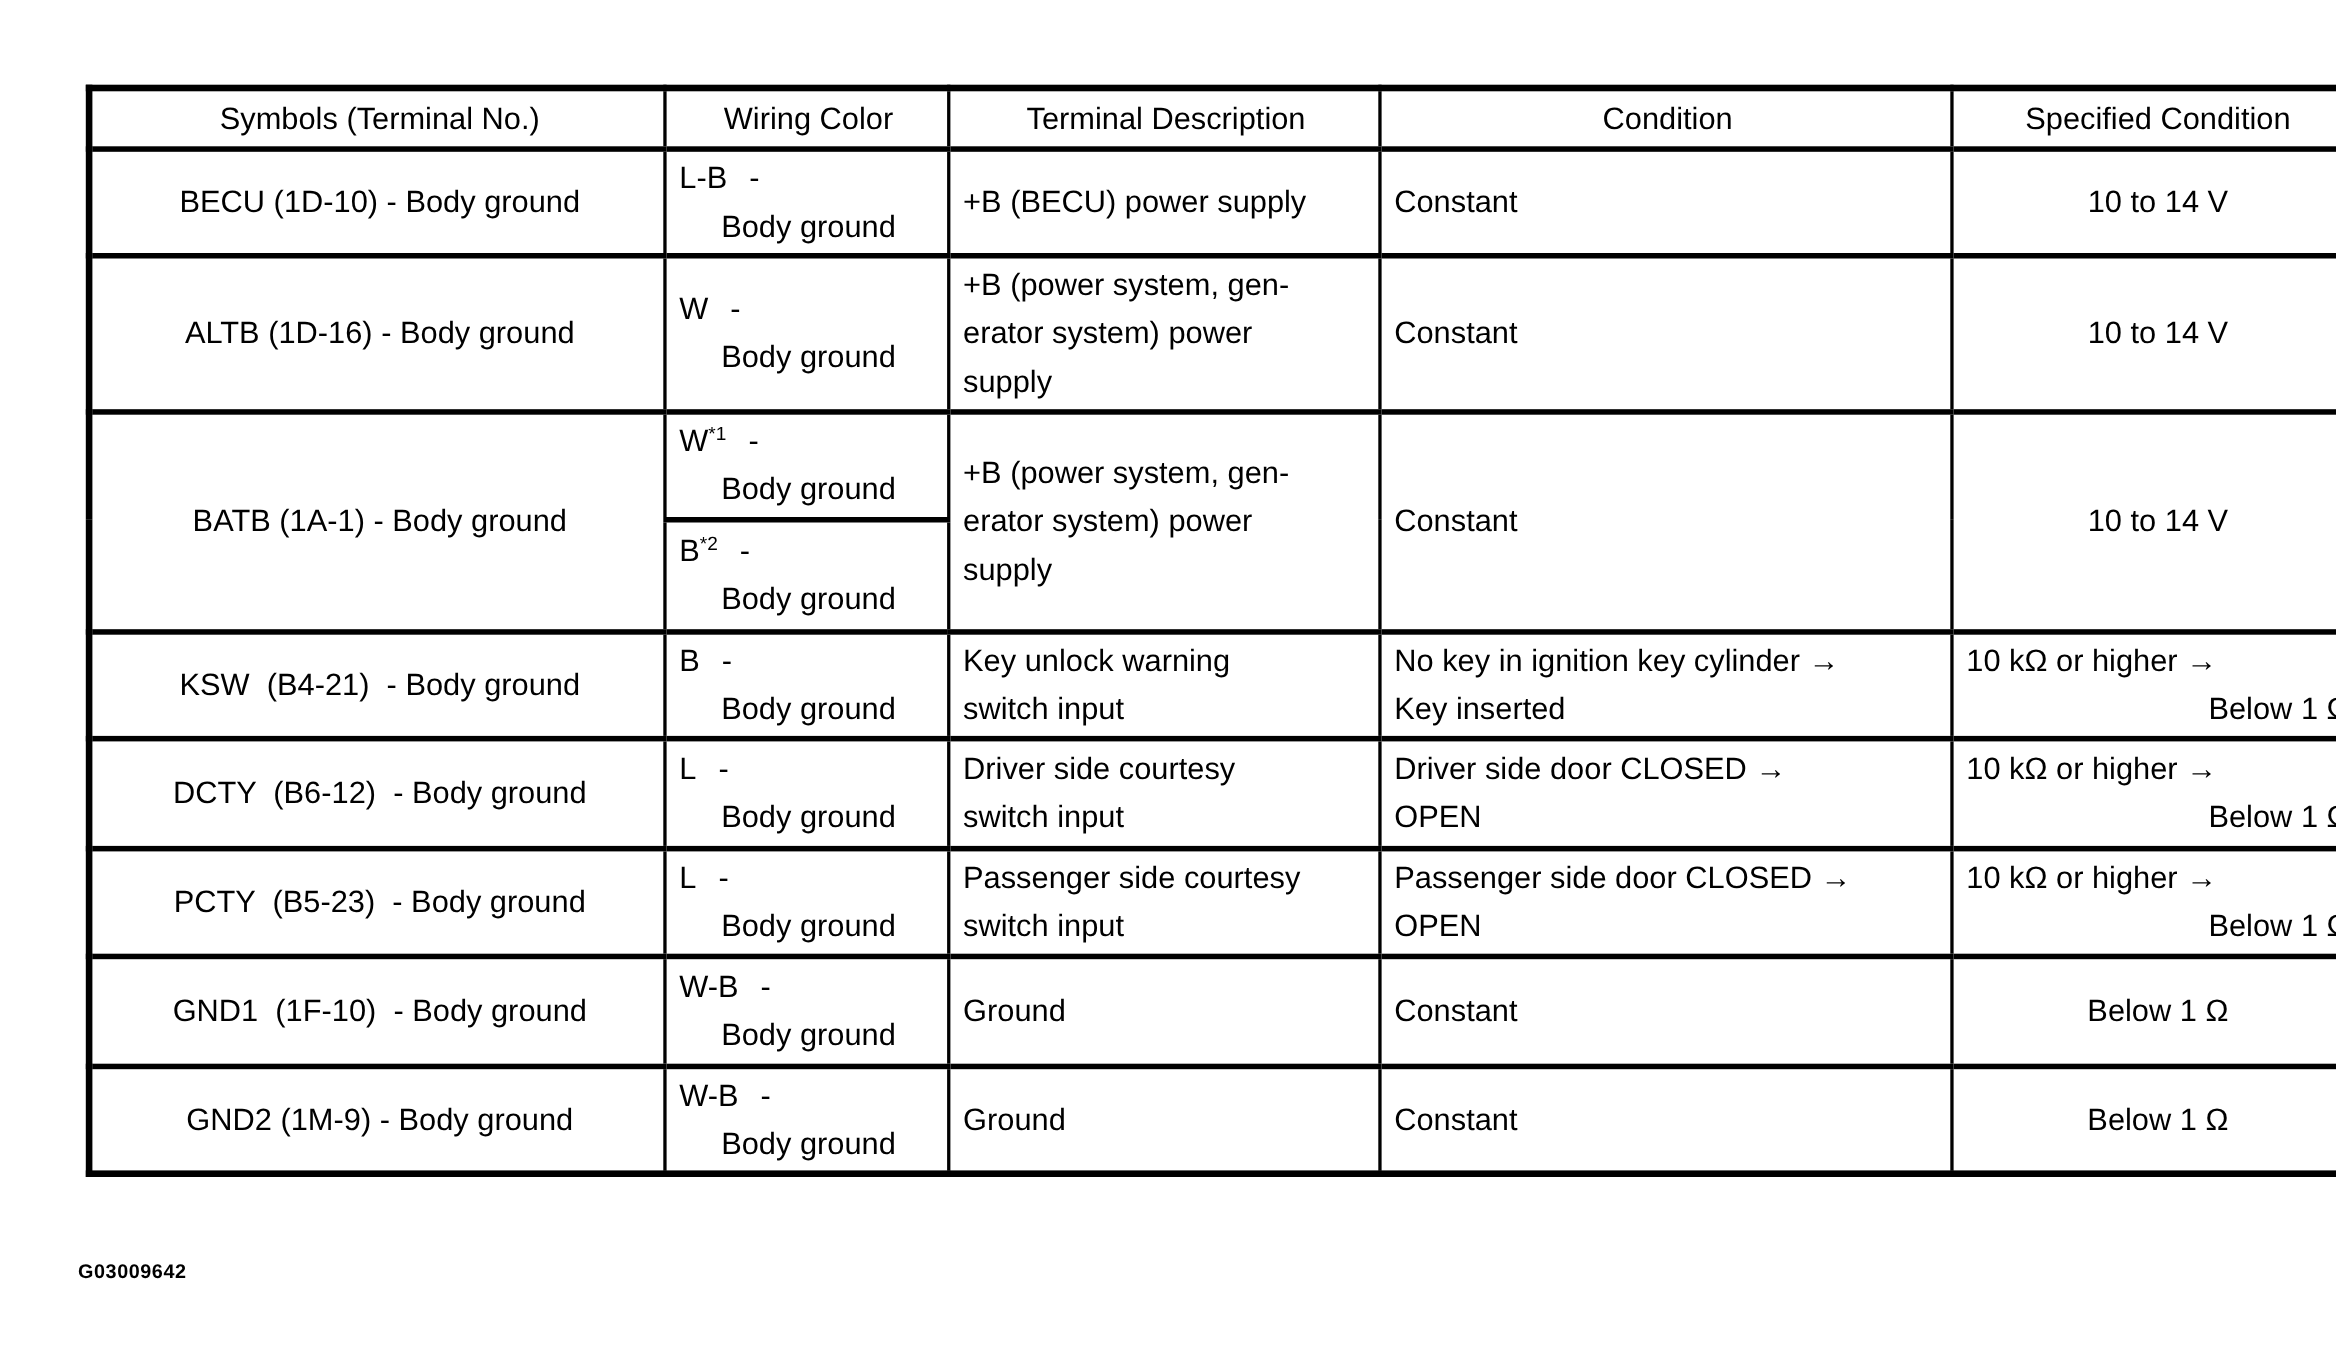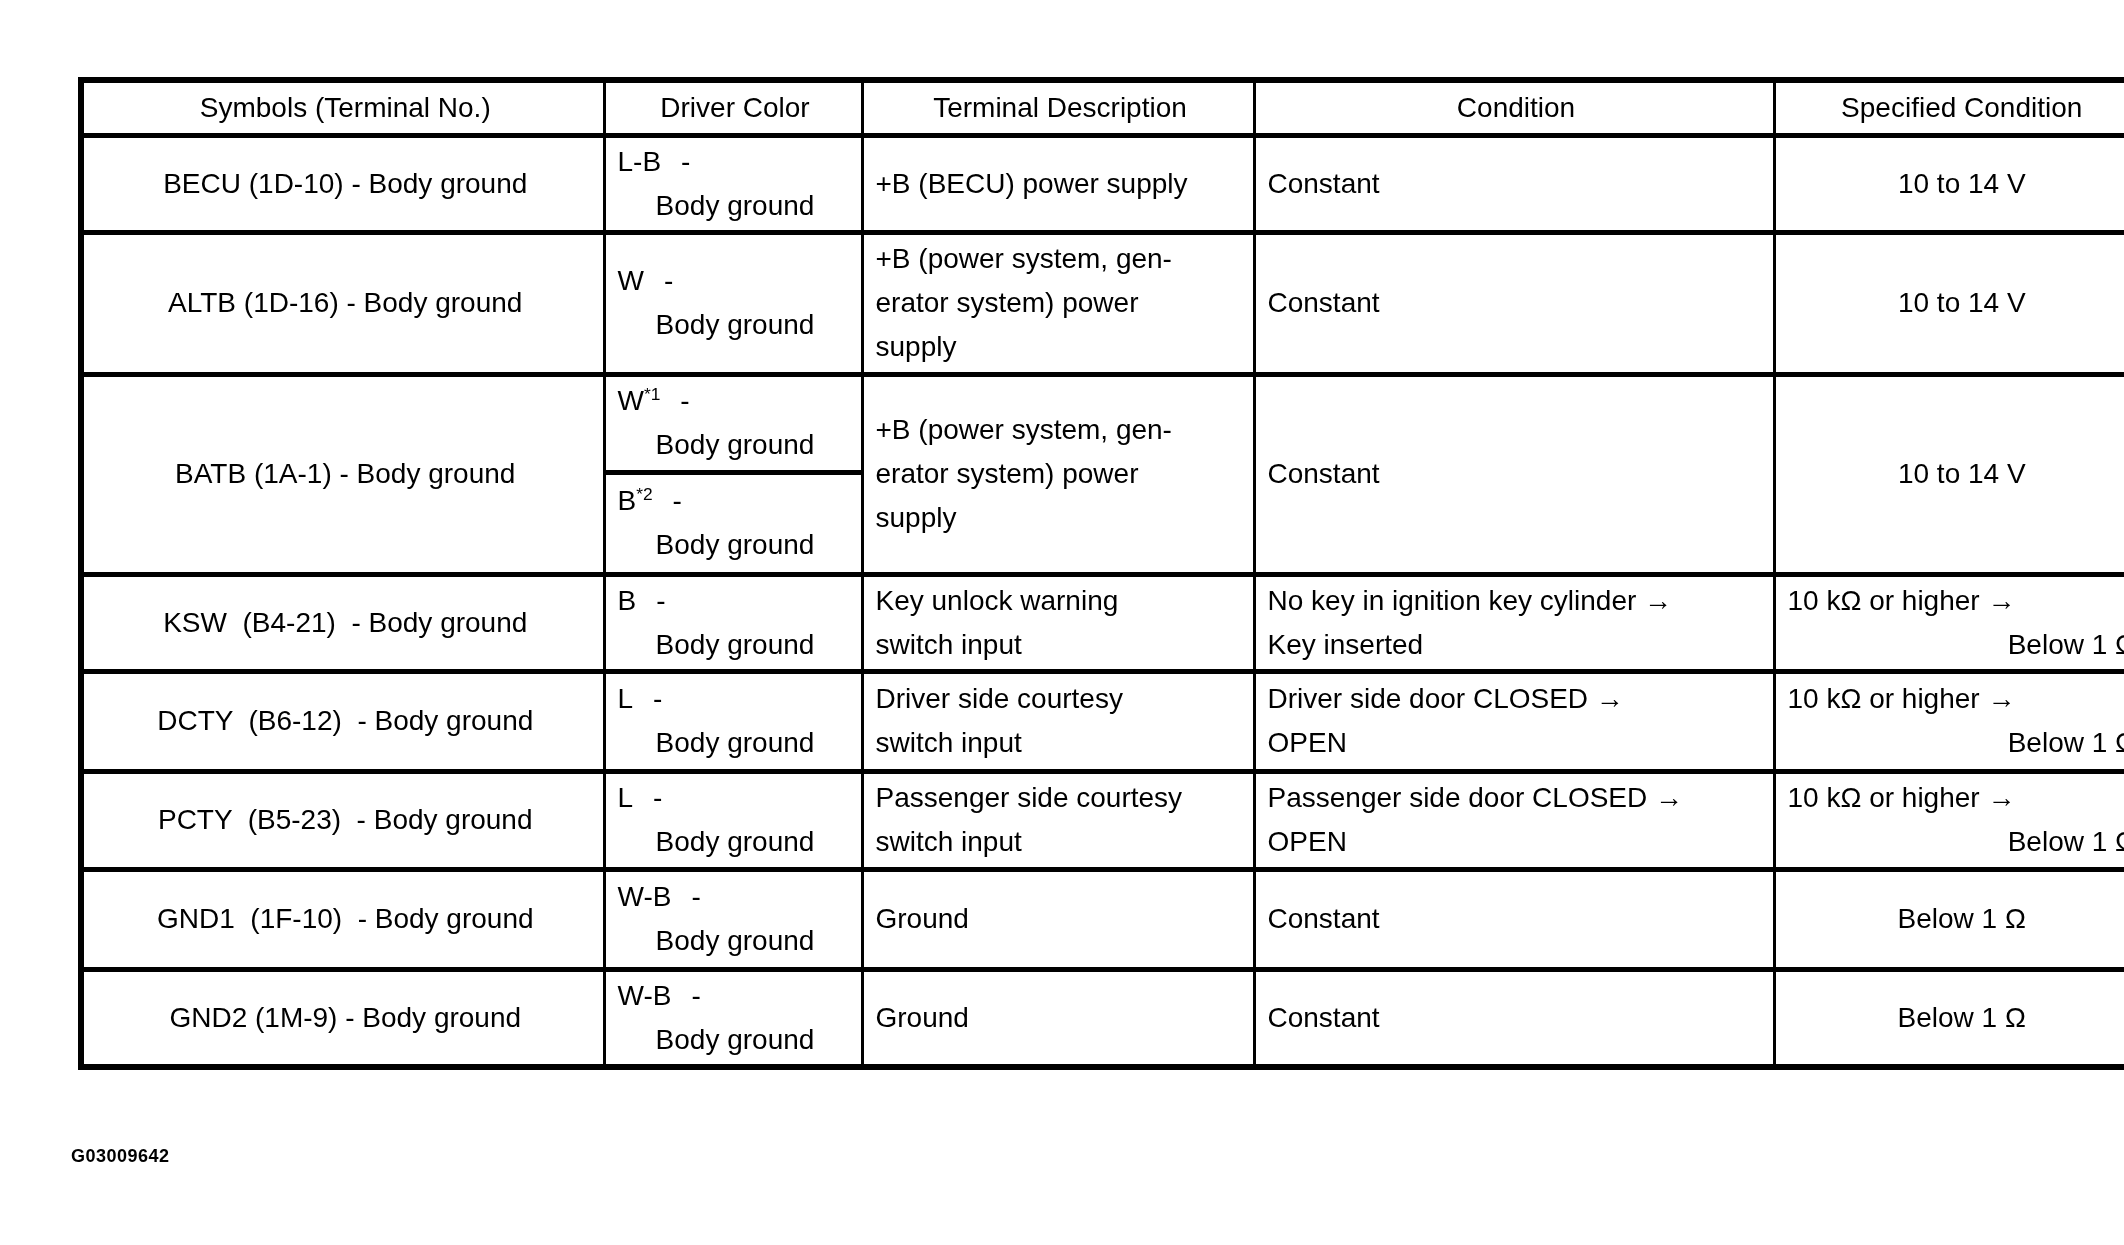--- a/index.html
+++ b/index.html
@@ -80,21 +80,21 @@
         <col style="width:523px">
           <col style="width:258px">
           <col style="width:392px">
           <col style="width:520px">
           <col style="width:373px">
       </colgroup>
 
       <tbody>
           <tr class="h-header">
         <th class="hdr">Symbols (Terminal No.)</th>
-        <th class="hdr">Driver Color</th>
+        <th class="hdr">Wiring Color</th>
         <th class="hdr">Terminal Description</th>
         <th class="hdr">Condition</th>
         <th class="hdr">Specified Condition</th>
       </tr>
 
       <tr class="r-becu">
         <td class="sym">BECU (1D-10) - Body ground</td>
         <td class="wir">
           <div class="wl1"><span>L-B</span><span class="dash">-</span></div>
           <div class="wl2">Body ground</div>

